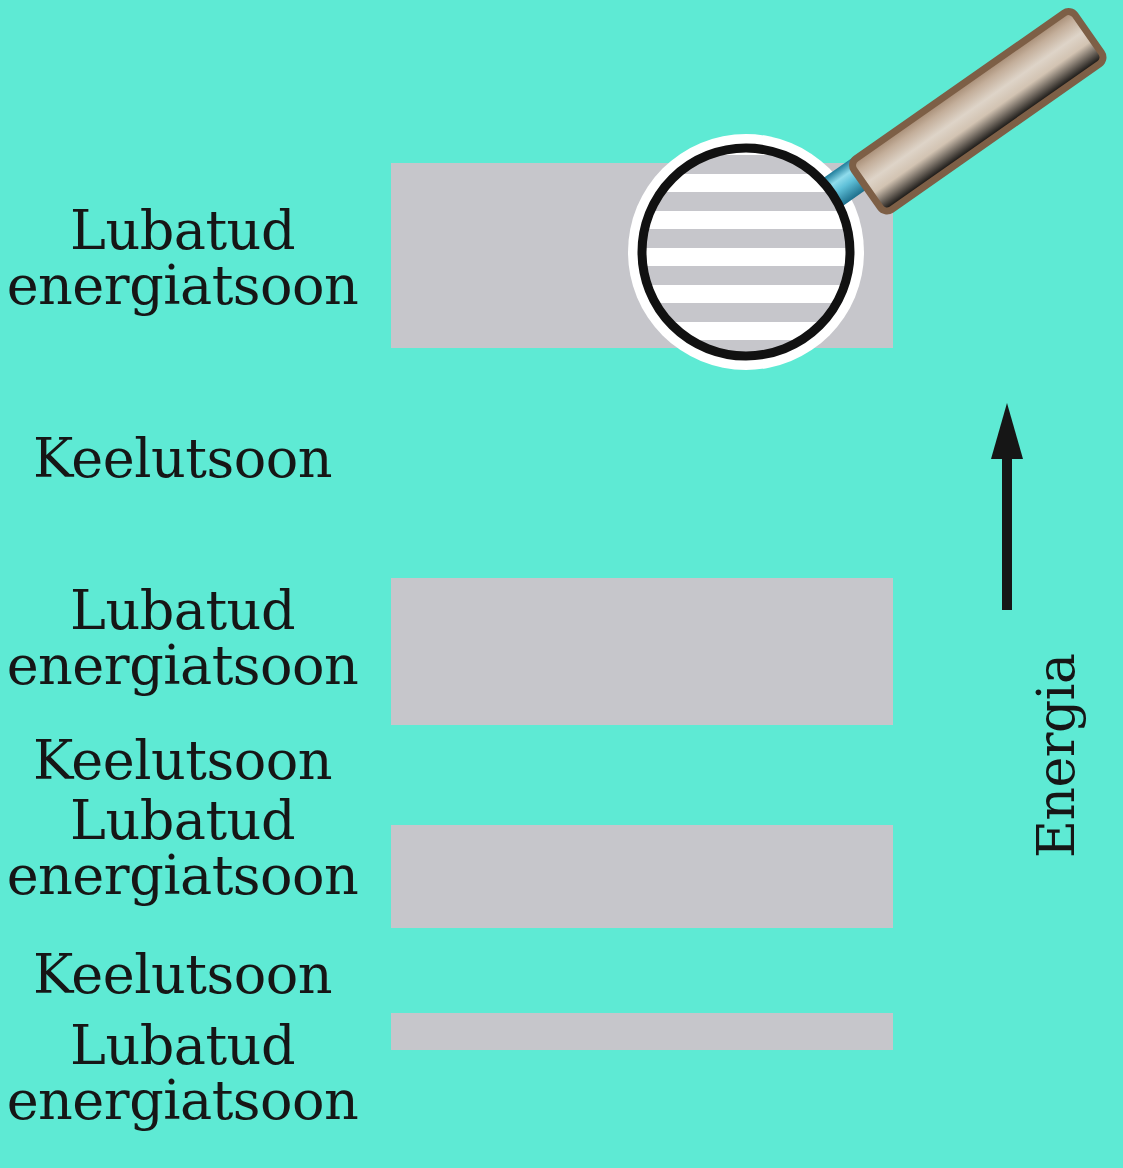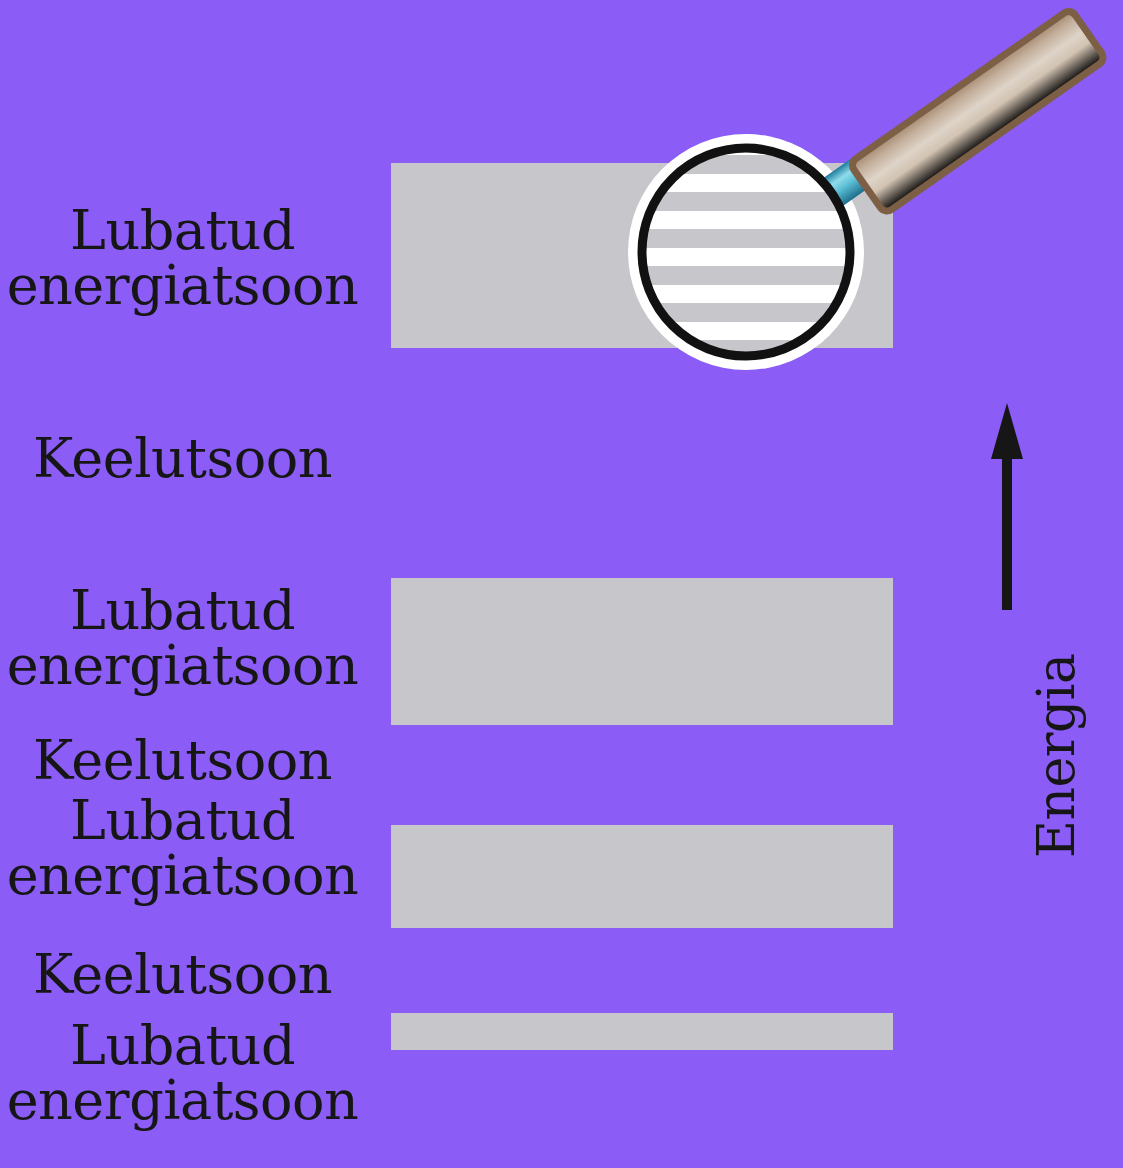--- a/index.html
+++ b/index.html
@@ -4,21 +4,21 @@
 <style>
   html, body {
     margin: 0;
     padding: 0;
     background: #ffffff;
   }
   #stage {
     position: relative;
     width: 1123px;
     height: 1168px;
-    background: #8b5cf6;
+    background: #5eead4;
     overflow: hidden;
     font-family: "DejaVu Serif", "Liberation Serif", serif;
   }
 
   
   .band {
     position: absolute;
     background: #c6c6cb;
   }
 

